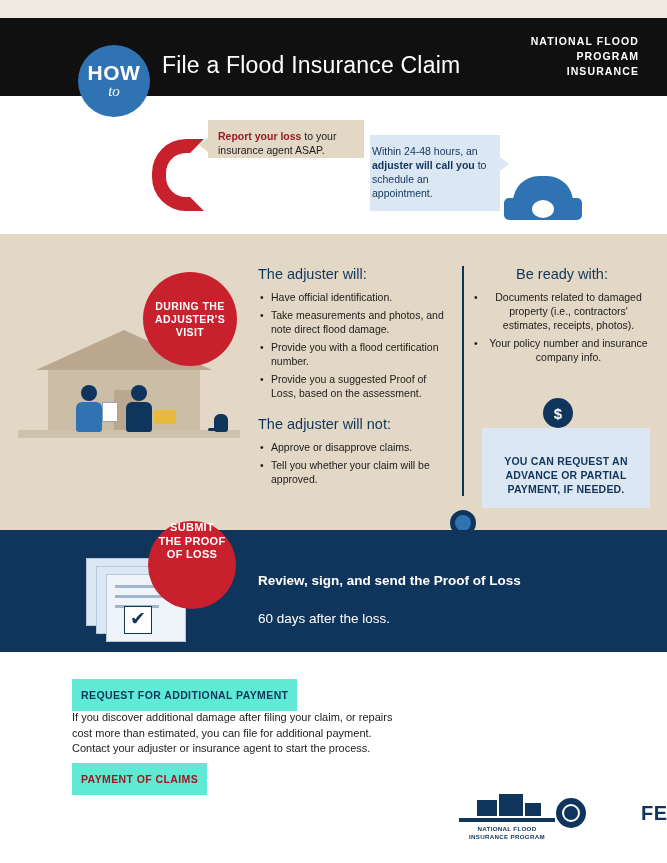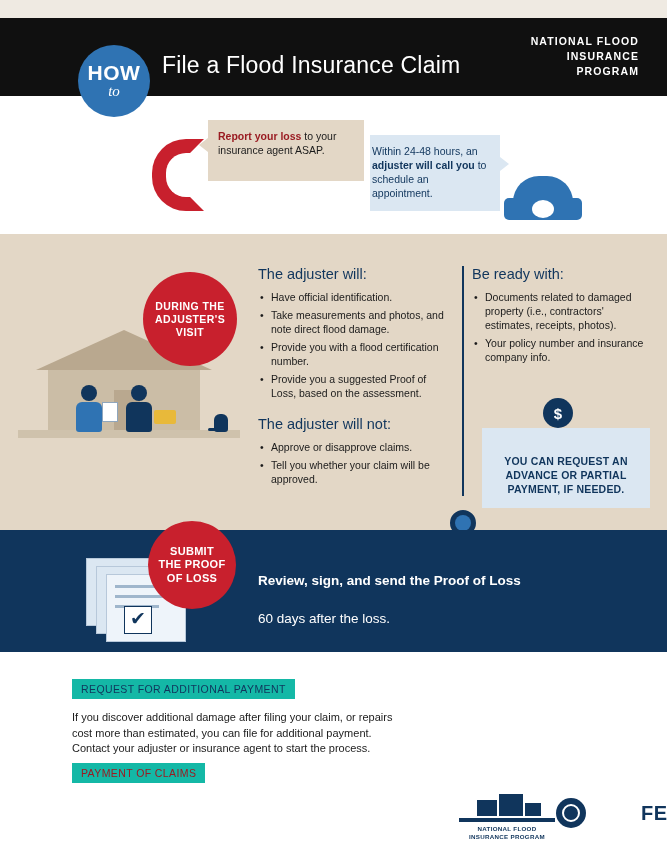--- a/index.html
+++ b/index.html
@@ -49,21 +49,21 @@
     position:absolute;left:152px;top:139px;width:52px;height:72px;
   }
   .handset .arc{
     position:absolute;left:0;top:0;width:52px;height:72px;
     border:14px solid #c8202d;border-right-color:transparent;
     border-radius:34px 0 0 34px;
     box-sizing:border-box;
   }
   .callout{
     position:absolute;left:208px;top:120px;width:136px;
-    background:#e3d7c6;padding:9px 10px 24px 10px;
+    background:#e3d7c6;padding:9px 10px 1px 10px;
     font-size:10.5px;line-height:14px;color:#1b1b1b;
   }
   .callout b{color:#9a1b22;}
   .callout:after{
     content:"";position:absolute;left:-9px;top:18px;
     border-top:7px solid transparent;border-bottom:7px solid transparent;
     border-right:9px solid #e3d7c6;
   }
   .callout-blue{
     position:absolute;left:370px;top:135px;width:118px;
@@ -129,21 +129,21 @@
   .cat{
     position:absolute;left:196px;bottom:8px;width:14px;height:18px;background:#10355c;border-radius:6px 6px 3px 3px;
   }
   .cat:before{
     content:"";position:absolute;left:-6px;top:14px;width:8px;height:3px;background:#10355c;border-radius:2px;
   }
   .col-mid{
     position:absolute;left:258px;top:266px;width:190px;
   }
   .col-right{
-    position:absolute;left:472px;top:266px;width:180px;
+    position:absolute;left:472px;top:266px;width:180px;text-align:center;
   }
   .divider-v{
     position:absolute;left:462px;top:266px;width:2px;height:230px;background:#10355c;
   }
   .divider-dot{
     position:absolute;left:446px;top:506px;width:34px;height:34px;border-radius:50%;
     background:#10355c;border:4px solid #e3d7c6;box-sizing:border-box;
   }
   .divider-dot-inner{
     position:absolute;left:455px;top:515px;width:16px;height:16px;border-radius:50%;background:#2f73b3;
@@ -169,21 +169,21 @@
     position:absolute;left:543px;top:398px;width:30px;height:30px;border-radius:50%;
     background:#10355c;color:#ffffff;display:flex;align-items:center;justify-content:center;
     font-size:15px;font-weight:bold;z-index:3;
   }
   
   .band-navy{
     position:absolute;left:0;top:530px;width:667px;height:122px;background:#10355c;
   }
   .red-circle-submit{
     position:absolute;left:148px;top:521px;width:88px;height:88px;border-radius:50%;
-    background:#c8202d;color:#ffffff;display:flex;align-items:center;justify-content:center;
+    background:#c8202d;color:#ffffff;display:flex;justify-content:center;
     text-align:center;font-size:11px;font-weight:bold;line-height:13.5px;letter-spacing:.3px;z-index:5;
   }
   .docs{position:absolute;left:86px;top:552px;width:110px;height:90px;}
   .docs .sheet{
     position:absolute;background:#dbe7f2;border:1px solid #b7c8da;
   }
   .docs .s1{left:0;top:6px;width:78px;height:66px;}
   .docs .s2{left:10px;top:14px;width:78px;height:66px;}
   .docs .s3{left:20px;top:22px;width:78px;height:66px;background:#eef4fa;}
   .docs .line{position:absolute;height:3px;background:#9fb6cc;}
@@ -193,22 +193,22 @@
   }
   .navy-text{
     position:absolute;left:258px;top:571px;width:330px;color:#ffffff;font-size:13.5px;line-height:19px;
   }
   .navy-text b{font-weight:bold;}
   
   .band-bottom{
     position:absolute;left:0;top:652px;width:667px;height:211px;background:#ffffff;
   }
   .tag{
-    position:absolute;background:#14b8a6;padding:4px 9px;
-    font-size:10.5px;font-weight:normal;color:#10355c;letter-spacing:.4px;
+    position:absolute;background:#5eead4;padding:10px 9px;
+    font-size:10.5px;font-weight:bold;color:#10355c;letter-spacing:.4px;
   }
   .tag.red{color:#9a1b22;}
   .body-text{
     position:absolute;font-size:11px;line-height:15.5px;color:#1b1b1b;
   }
   
   .nfip-logo{position:absolute;left:459px;top:790px;width:96px;text-align:center;}
   .nfip-logo .houses{position:relative;height:26px;}
   .nfip-logo .h{position:absolute;bottom:0;background:#10355c;}
   .nfip-logo .bar{width:96px;height:4px;background:#10355c;margin-top:2px;}
@@ -227,22 +227,22 @@
 <div class="page">
 
   <div class="header"></div>
   <div class="howto-badge">
     <span class="how">HOW</span>
     <span class="to">to</span>
   </div>
   <div class="header-title">File a Flood Insurance Claim</div>
   <div class="header-right">
     <div>NATIONAL FLOOD</div>
+    <div>PROGRAM</div>
     <div>INSURANCE</div>
-    <div>PROGRAM</div>
   </div>
 
   <div class="band-white"></div>
 
   <div class="handset">
     <div class="arc"></div>
   </div>
 
   <div class="callout">
     <b>Report your loss</b><span> to your insurance agent ASAP.</span>

